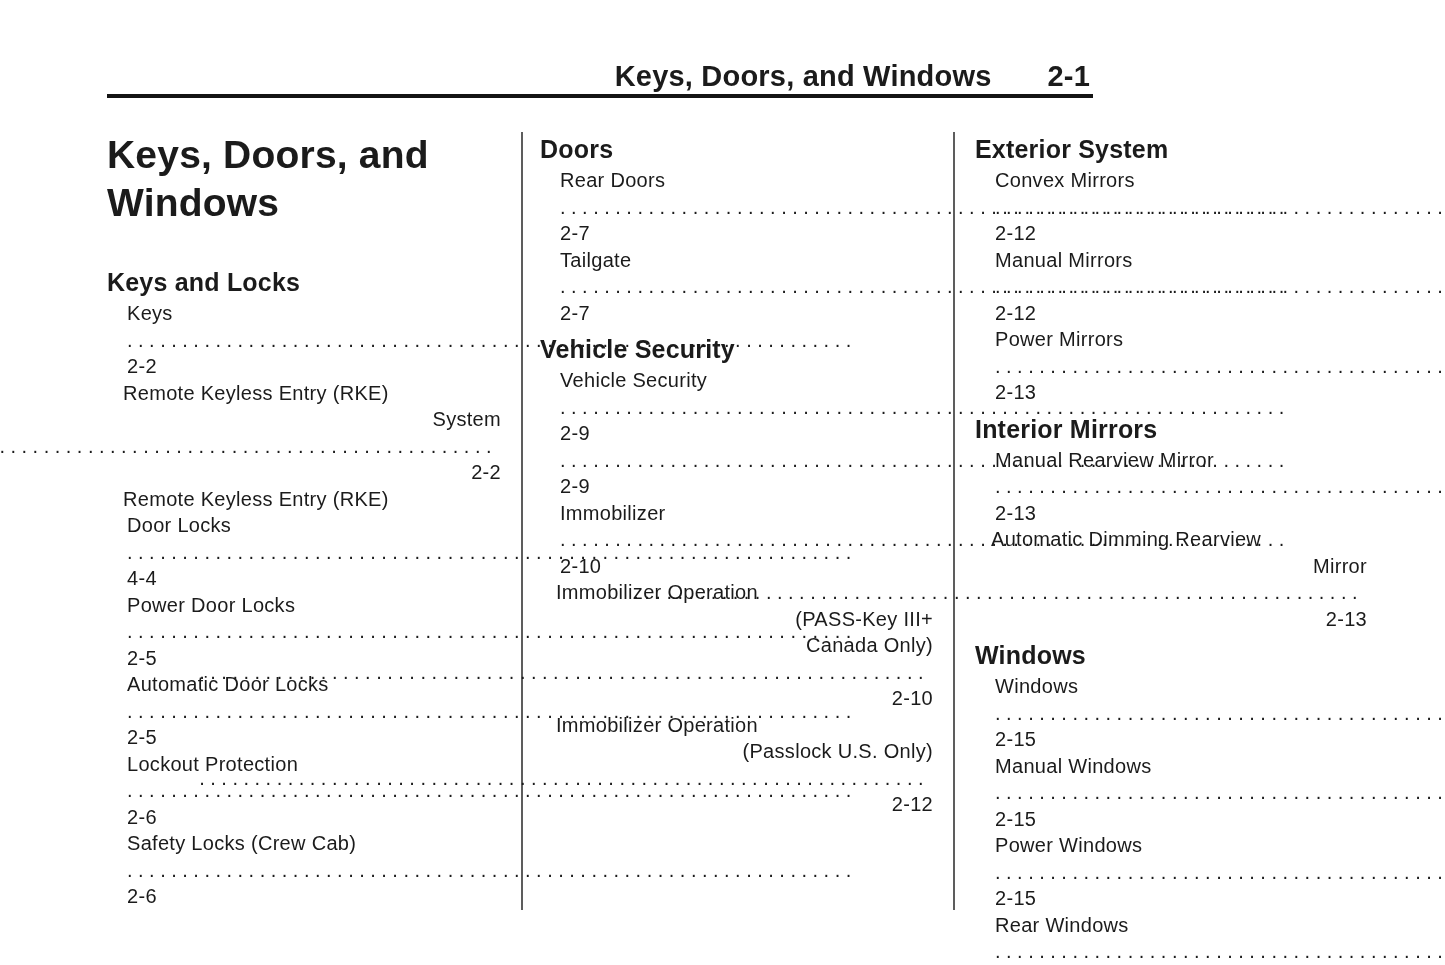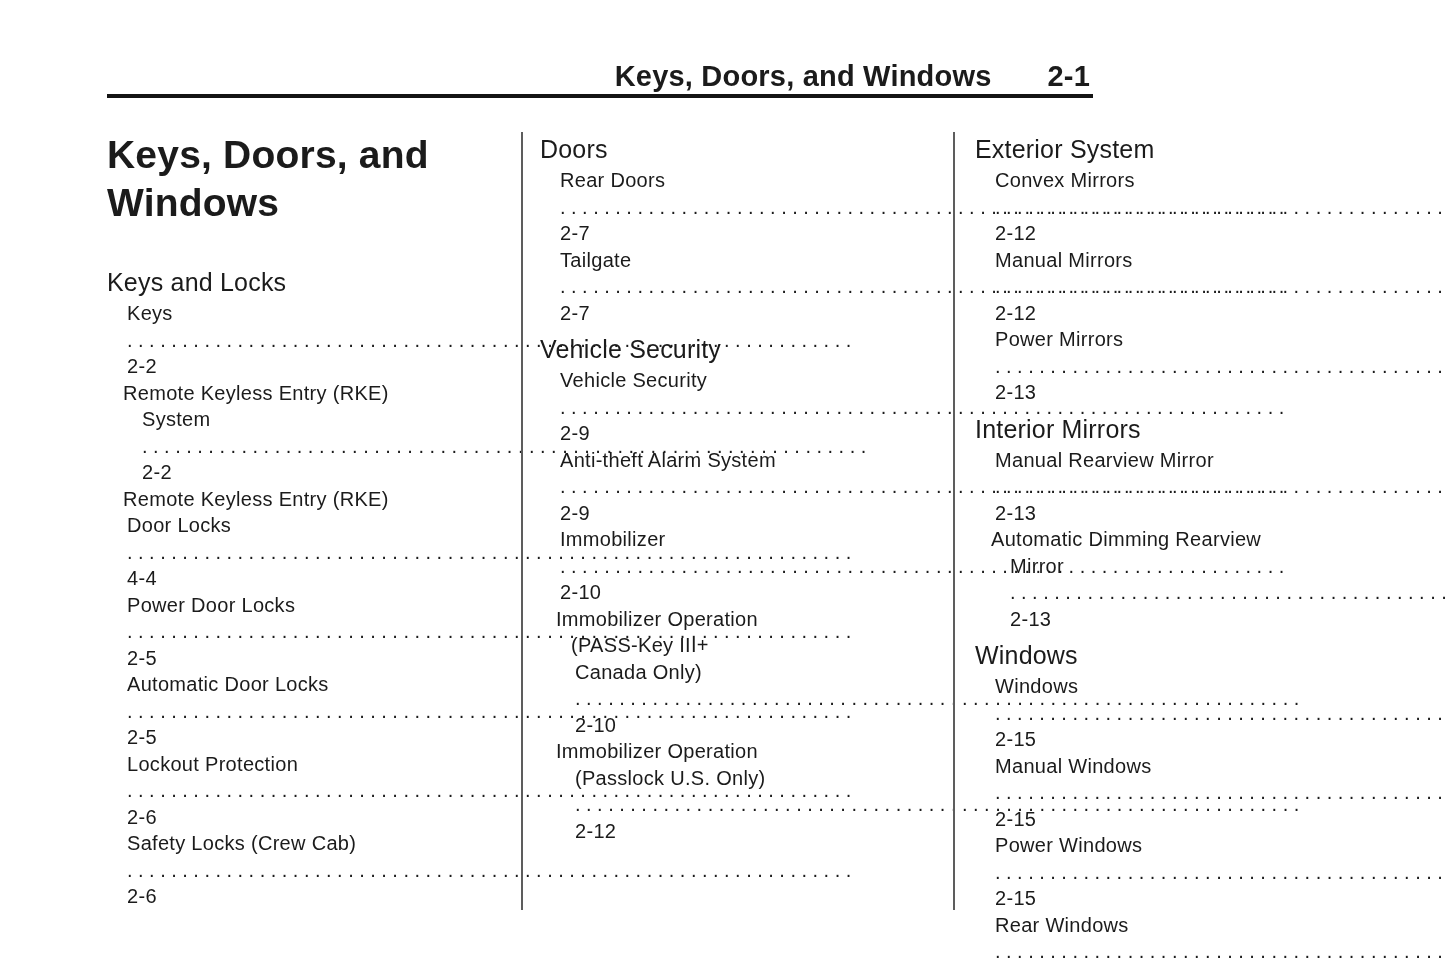--- a/index.html
+++ b/index.html
@@ -66,35 +66,35 @@
     line-height: 48px;
     font-weight: bold;
     margin: 3px 0 40px 0;
     letter-spacing: 0.2px;
   }
   .toc-section { margin-top: 8px; }
   .col > .sections > .toc-section:first-child { margin-top: 6px; }
   .toc-heading {
     font-size: 25px;
     line-height: 30px;
-    font-weight: normal;
+    font-weight: bold;
     margin: 0 0 3px 0;
     letter-spacing: 0.2px;
     white-space: nowrap;
   }
   .toc-entry { padding-left: 16px; }
   .toc-line {
     display: flex;
     align-items: baseline;
     font-size: 20px;
     line-height: 26.5px;
     letter-spacing: 0.3px;
     flex-direction: column;
   }
-  .toc-line.cont { padding-left: 15px; }
+  .toc-line.cont { padding-left: 15px; align-items: flex-end; }
   .toc-label { white-space: nowrap; flex: 0 0 auto; }
   .toc-leader {
     flex: 1 1 auto;
     overflow: hidden;
     white-space: nowrap;
     min-width: 10px;
     margin: 0 4px;
   }
   .toc-leader::after {
     content: "..................................................................";
@@ -206,21 +206,20 @@
             <h2 class="toc-heading">Vehicle Security</h2>
             <div class="toc-entry">
               <div class="toc-line">
                 <span class="toc-label">Vehicle Security</span>
                 <span class="toc-leader"></span>
                 <span class="toc-page">2-9</span>
               </div>
             </div>
             <div class="toc-entry">
               <div class="toc-line">
-                <span class="toc-label">Anti-theft Alarm System</span>
                 <span class="toc-leader"></span>
                 <span class="toc-page">2-9</span>
               </div>
             </div>
             <div class="toc-entry">
               <div class="toc-line">
                 <span class="toc-label">Immobilizer</span>
                 <span class="toc-leader"></span>
                 <span class="toc-page">2-10</span>
               </div>

